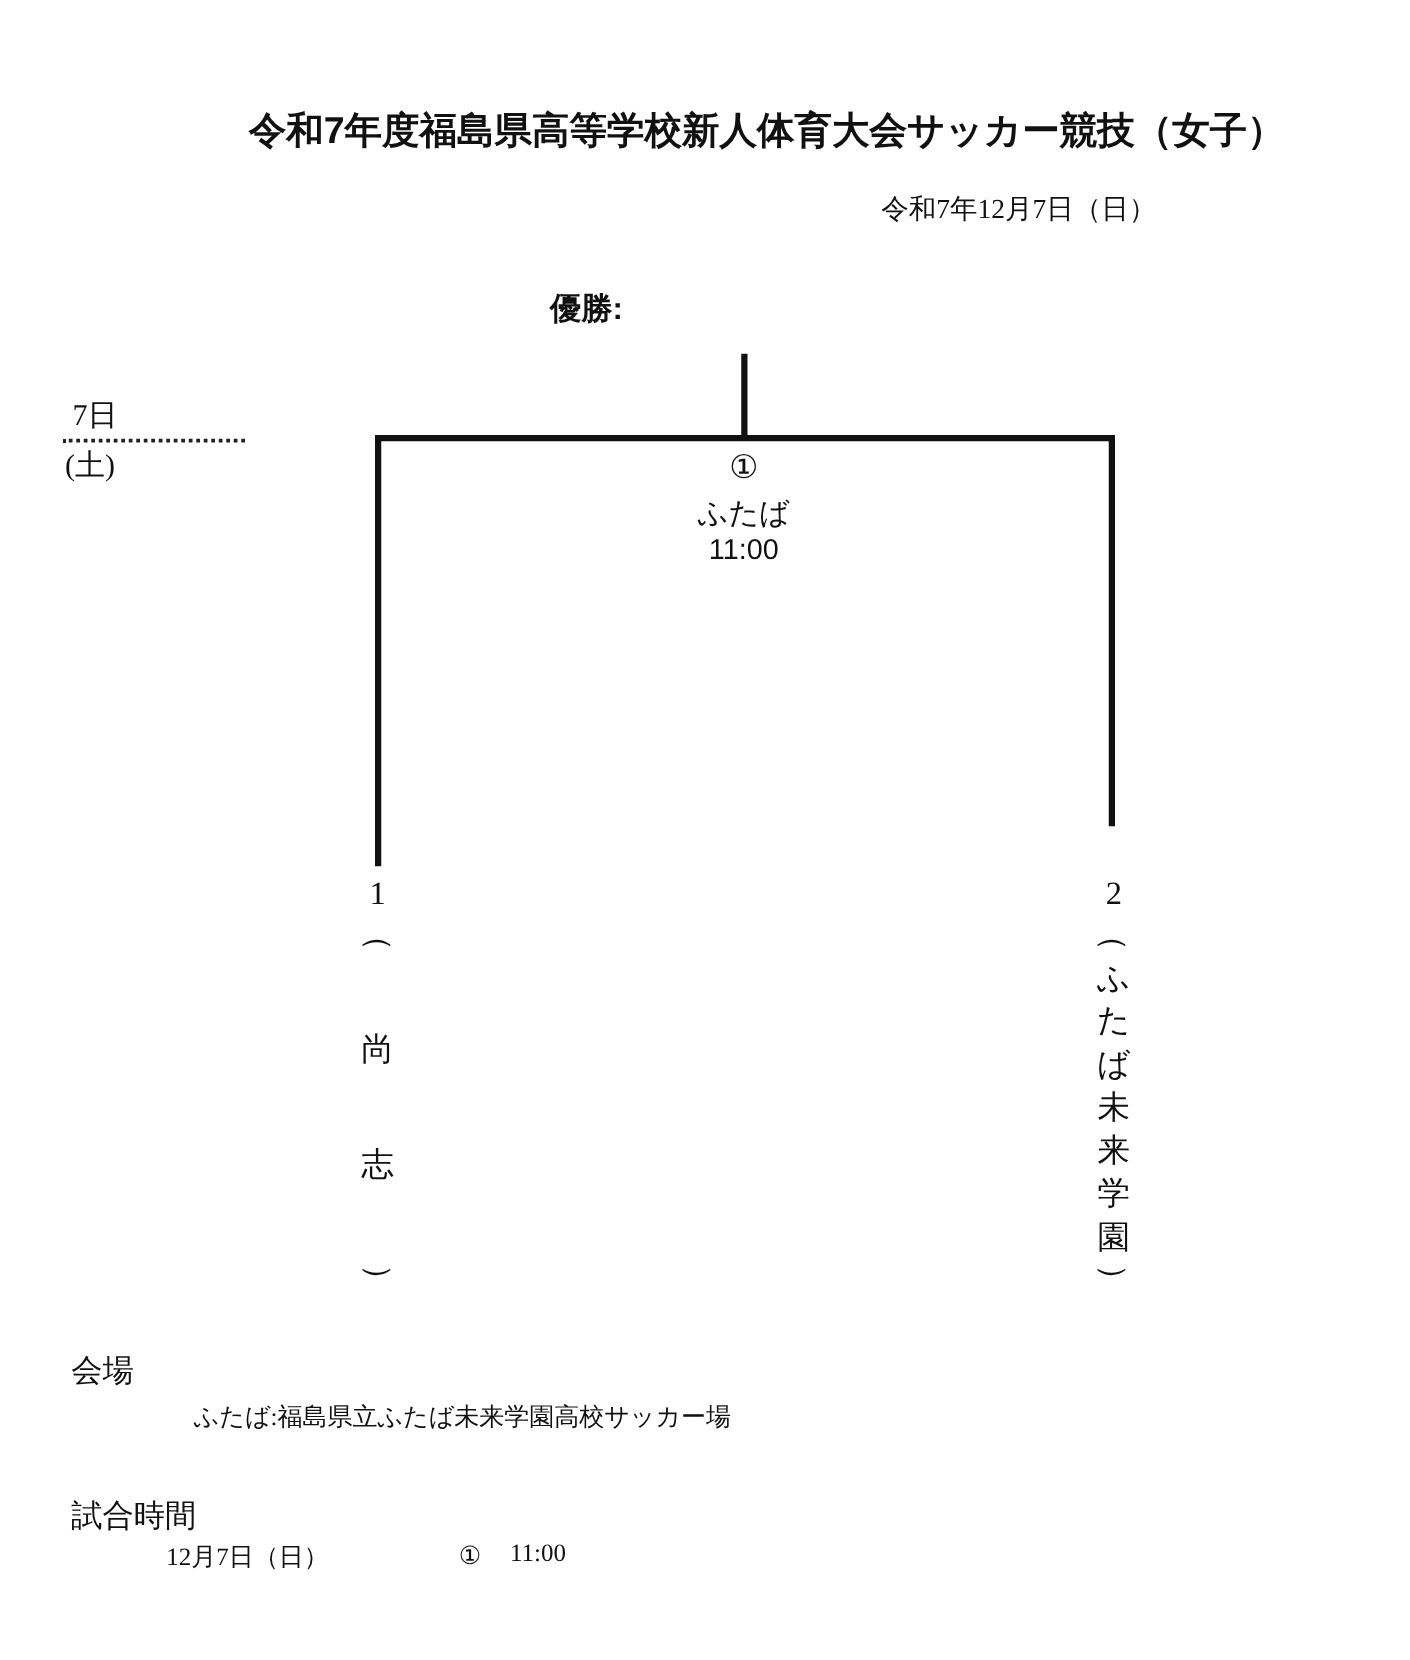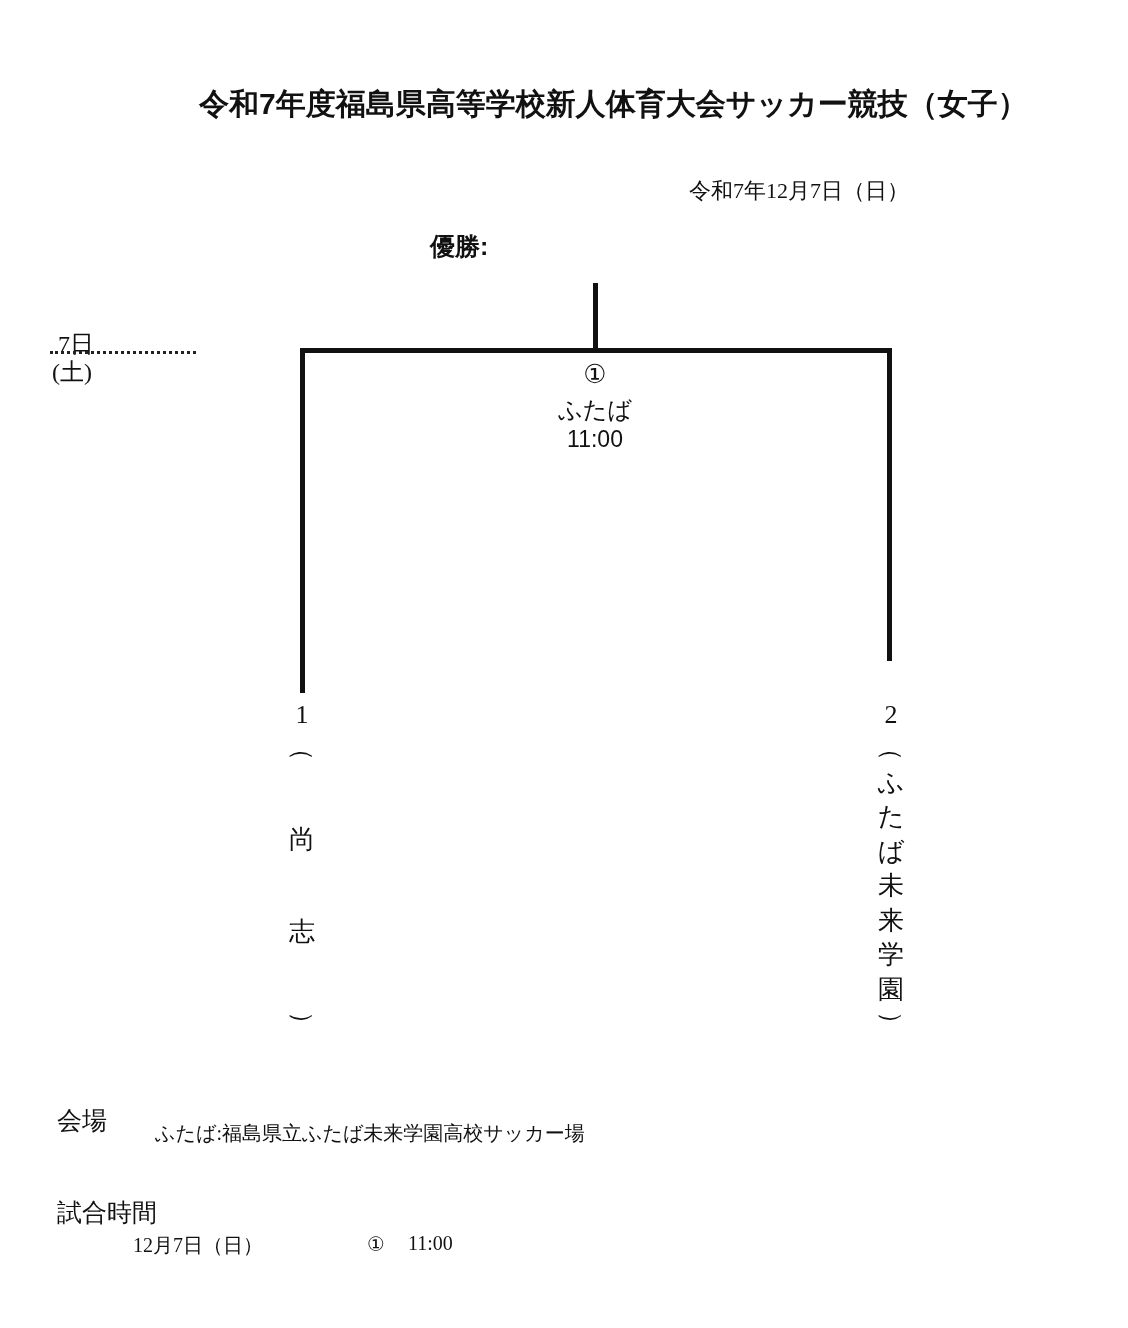--- a/index.html
+++ b/index.html
@@ -32,25 +32,25 @@
   .vparen { display:inline-block; transform:rotate(90deg); }
   .foot-head { font-size:25px; }
   .foot-text { font-size:20px; }
 </style>
 </head>
 <body>
 
 <div class="page">
 
   <div class="abs title gothic" style="left:199px; top:84px;">令和7年度福島県高等学校新人体育大会サッカー競技（女子）</div>
-  <div class="abs date-line mincho" style="left:689px; top:152px;margin-top:24px;">令和7年12月7日（日）</div>
+  <div class="abs date-line mincho" style="left:705px; top:152px;">令和7年12月7日（日）</div>
 
-  <div class="abs champion gothic" style="left:430px; top:230px;">優勝:</div>
+  <div class="abs champion gothic" style="left:440px; top:230px;">優勝:</div>
 
-  <div class="abs daylbl mincho" style="left:58px; top:328px;">7日</div>
+  <div class="abs daylbl mincho" style="left:58px; top:316px;">7日</div>
   <div class="dotline" style="left:50px; top:351px; width:146px;"></div>
   <div class="abs daylbl mincho" style="left:52px; top:356px;">(土)</div>
 
   <div class="line" style="left:593px; top:283px; width:5px; height:67px;"></div>
   <div class="line" style="left:300px; top:348px; width:592px; height:5px;"></div>
   <div class="line" style="left:300px; top:348px; width:5px; height:345px;"></div>
   <div class="line" style="left:887px; top:348px; width:5px; height:313px;"></div>
 
   <div class="abs cx matchnum circled" style="left:595px; top:359px;">①</div>
   <div class="abs cx matchvenue mincho" style="left:595px; top:394px;">ふたば</div>
@@ -71,21 +71,21 @@
     <span>ふ</span>
     <span>た</span>
     <span>ば</span>
     <span>未</span>
     <span>来</span>
     <span>学</span>
     <span>園</span>
     <span class="vparen">）</span>
   </div>
 
-  <div class="abs foot-head gothic" style="left:57px; top:1080px;margin-top:24px;">会場</div>
+  <div class="abs foot-head gothic" style="left:57px; top:1080px;">会場</div>
   <div class="abs foot-text mincho" style="left:155px; top:1120px;">ふたば:福島県立ふたば未来学園高校サッカー場</div>
 
   <div class="abs foot-head gothic" style="left:57px; top:1196px;">試合時間</div>
   <div class="abs foot-text mincho" style="left:133px; top:1232px;">12月7日（日）</div>
   <div class="abs foot-text circled" style="left:367px; top:1232px;">①</div>
   <div class="abs foot-text mincho" style="left:408px; top:1232px;">11:00</div>
 
 </div>
 
 </body></html>

